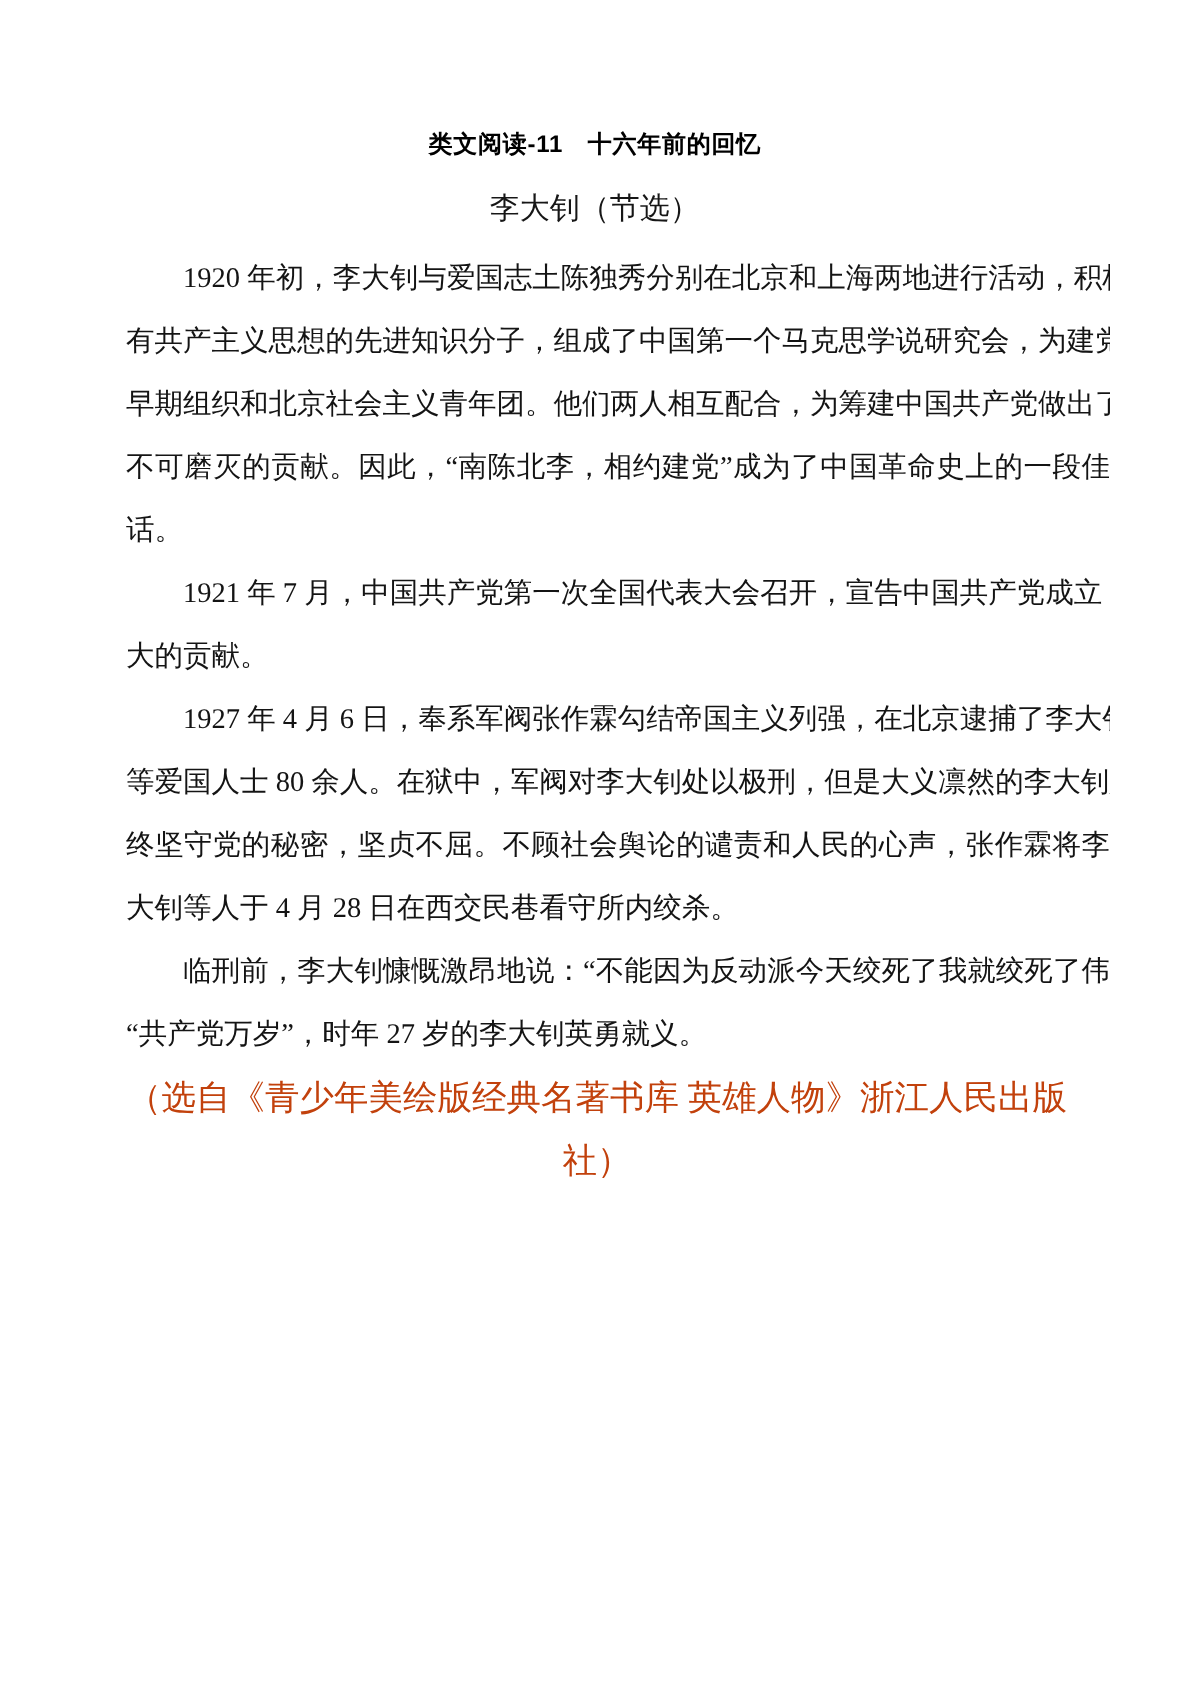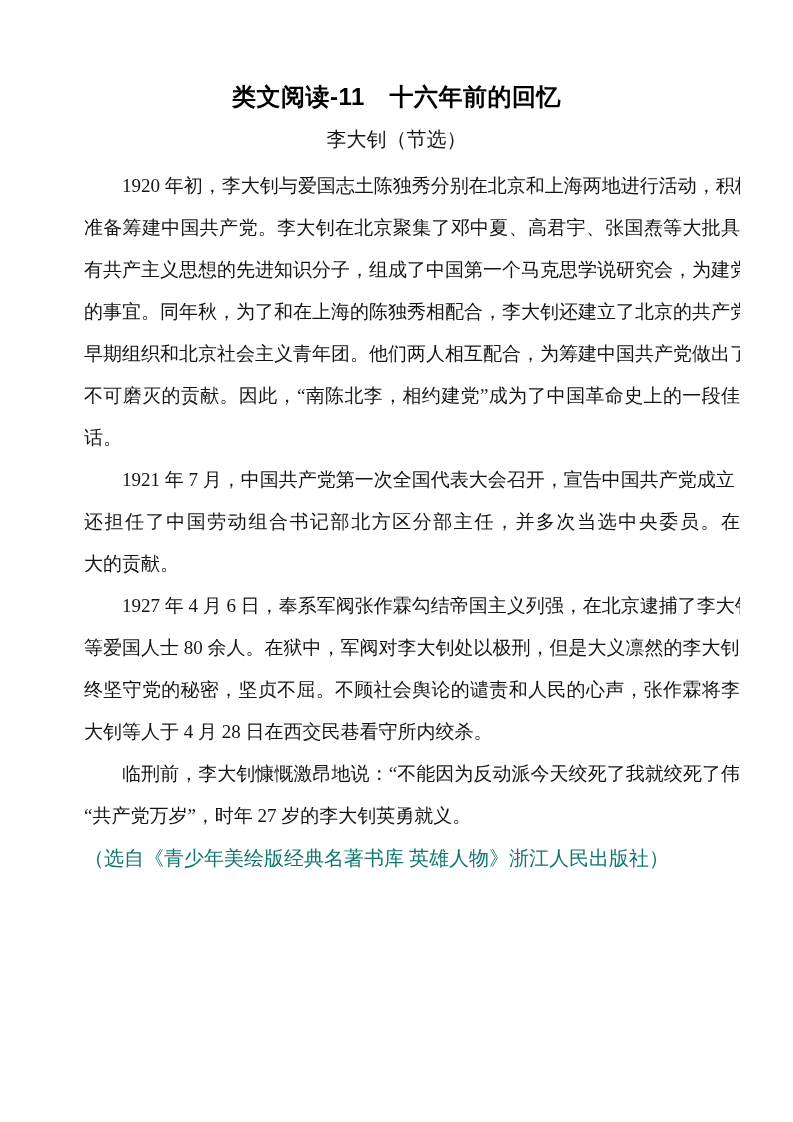--- a/index.html
+++ b/index.html
@@ -3,62 +3,59 @@
 <meta charset="utf-8">
 <style>
   html,body{margin:0;padding:0;background:#ffffff;}
   .page{
     width:793px;height:1122px;background:#ffffff;position:relative;overflow:hidden;
     font-family:"Liberation Serif","DejaVu Serif",serif;color:#121212;
   }
   .doc-title{
     padding-top:84px;text-align:center;
     font-family:"Liberation Sans","DejaVu Sans",sans-serif;
-    font-weight:bold;font-size:24px;line-height:26px;color:#000;
+    font-weight:bold;font-size:16px;line-height:26px;color:#000;
     letter-spacing:0.5px;
   }
   .doc-subtitle{
     margin-top:17px;text-align:center;font-size:20px;line-height:24px;color:#161616;
   }
   .body-text{
     margin:14px 53px 0 84px;width:656px;
     font-size:19px;line-height:42px;color:#141414;
   }
   .bl{
     text-align:justify;text-align-last:justify;
     height:42px;overflow:hidden;white-space:nowrap;
   }
   .bl.first{text-indent:2em;}
   .bl.last{text-align-last:left;}
   .source-line{
-    text-align:left;padding-right:28px;
-    font-size:20px;line-height:42px;height:42px;color:#0f766e;
+    text-align:center;padding-right:28px;
+    font-size:23px;line-height:42px;height:42px;color:#c2410c;
   }
 </style>
 </head>
 <body>
 
 <div class="page">
 
   <div class="doc-title">类文阅读-11　十六年前的回忆</div>
 
   <div class="doc-subtitle">李大钊（节选）</div>
 
   <div class="body-text">
 
     <div class="bl first">1920 年初，李大钊与爱国志土陈独秀分别在北京和上海两地进行活动，积极</div>
-    <div class="bl">准备筹建中国共产党。李大钊在北京聚集了邓中夏、高君宇、张国焘等大批具</div>
     <div class="bl">有共产主义思想的先进知识分子，组成了中国第一个马克思学说研究会，为建党</div>
-    <div class="bl">的事宜。同年秋，为了和在上海的陈独秀相配合，李大钊还建立了北京的共产党</div>
     <div class="bl">早期组织和北京社会主义青年团。他们两人相互配合，为筹建中国共产党做出了</div>
     <div class="bl">不可磨灭的贡献。因此，“南陈北李，相约建党”成为了中国革命史上的一段佳</div>
     <div class="bl last">话。</div>
 
     <div class="bl first">1921 年 7 月，中国共产党第一次全国代表大会召开，宣告中国共产党成立，</div>
-    <div class="bl">还担任了中国劳动组合书记部北方区分部主任，并多次当选中央委员。在</div>
     <div class="bl last">大的贡献。</div>
 
     <div class="bl first">1927 年 4 月 6 日，奉系军阀张作霖勾结帝国主义列强，在北京逮捕了李大钊</div>
     <div class="bl">等爱国人士 80 余人。在狱中，军阀对李大钊处以极刑，但是大义凛然的李大钊始</div>
     <div class="bl">终坚守党的秘密，坚贞不屈。不顾社会舆论的谴责和人民的心声，张作霖将李</div>
     <div class="bl last">大钊等人于 4 月 28 日在西交民巷看守所内绞杀。</div>
 
     <div class="bl first">临刑前，李大钊慷慨激昂地说：“不能因为反动派今天绞死了我就绞死了伟</div>
     <div class="bl last">“共产党万岁”，时年 27 岁的李大钊英勇就义。</div>
 

